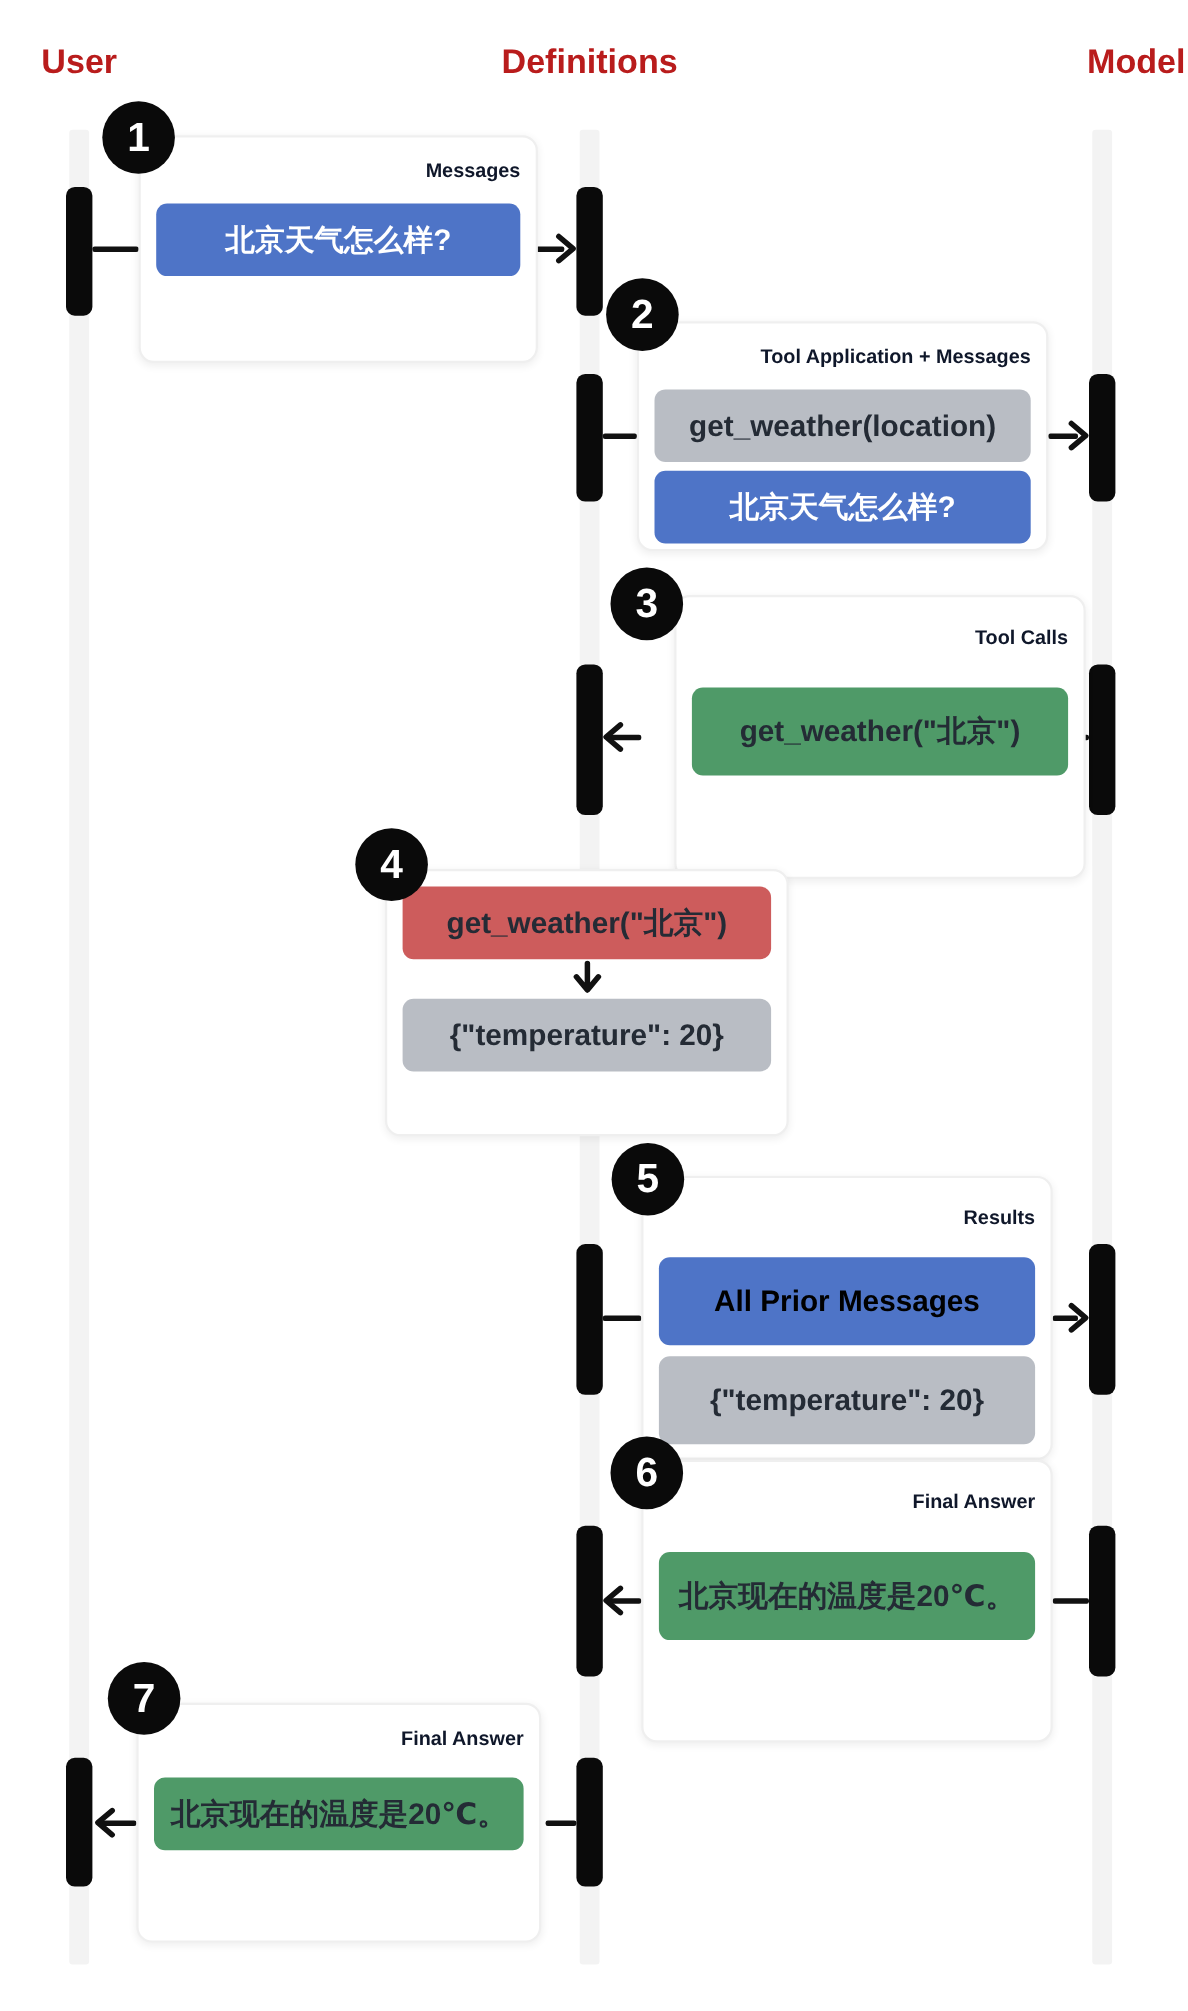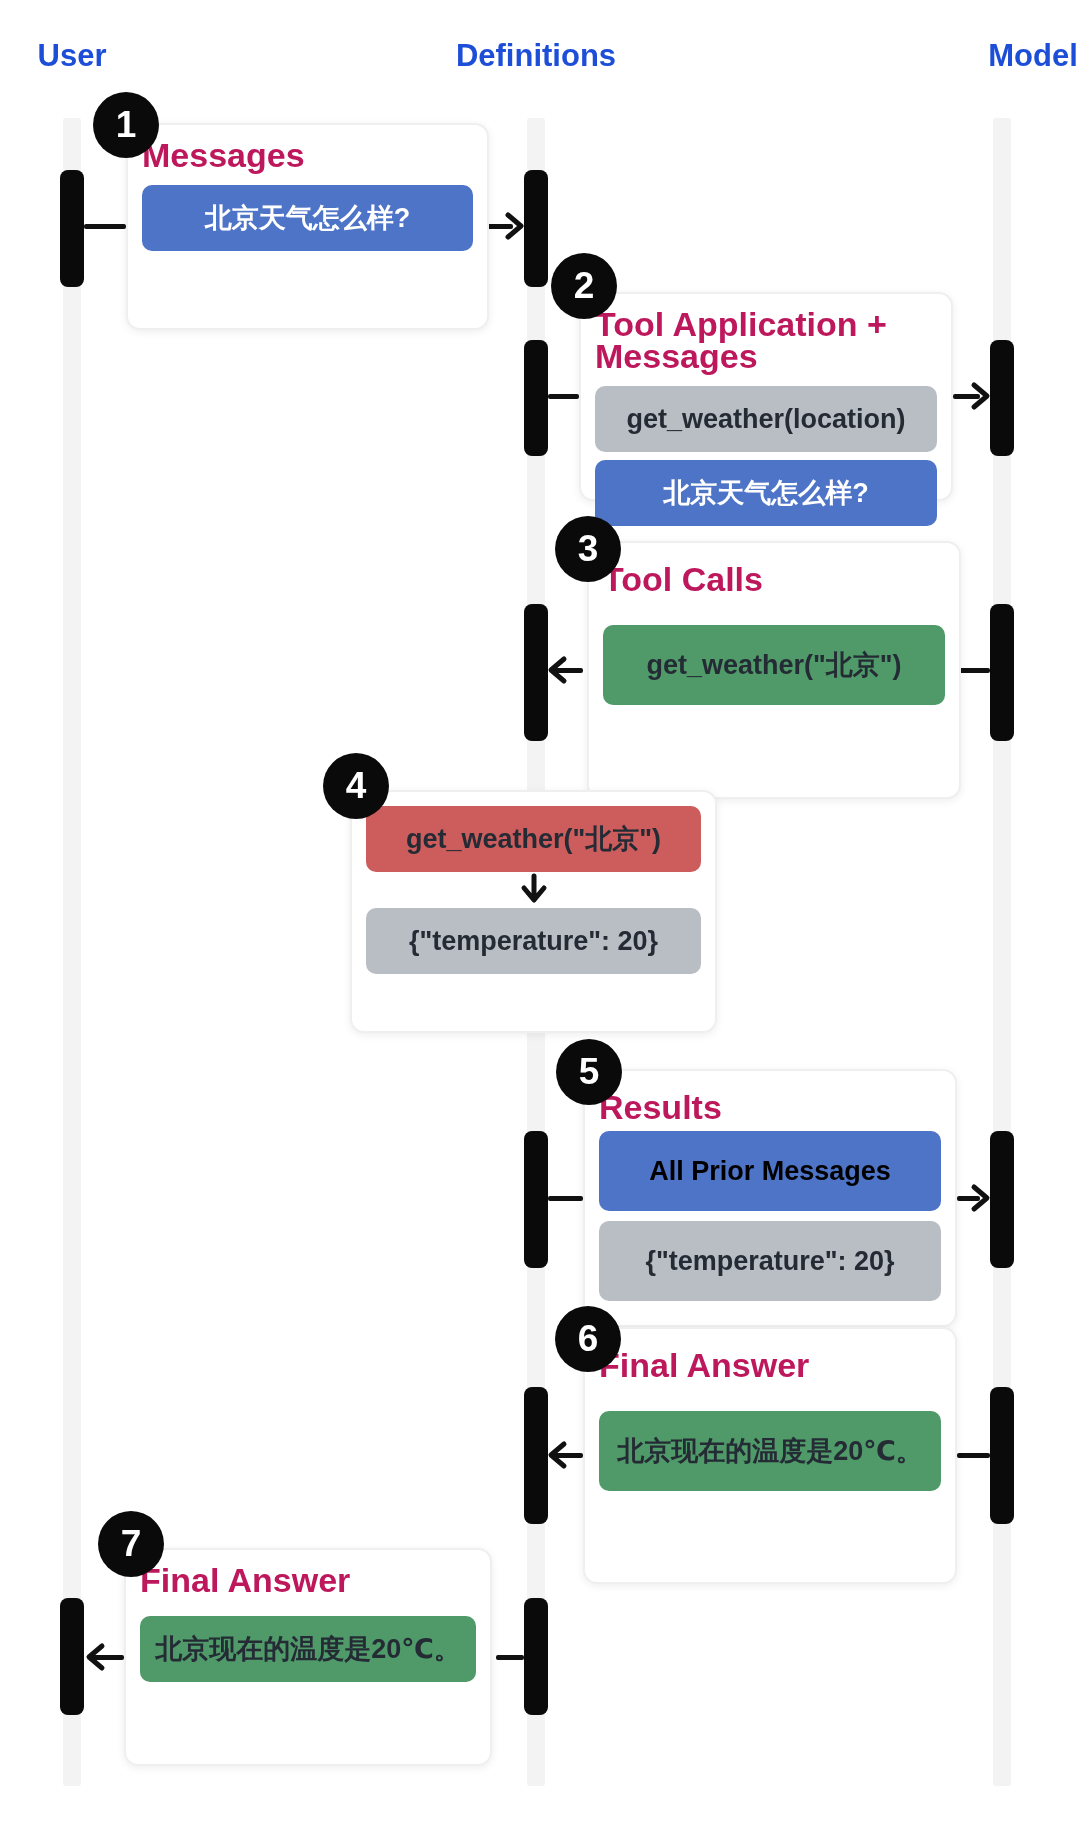--- a/index.html
+++ b/index.html
@@ -1,34 +1,34 @@
 <!DOCTYPE html>
 <html><head>
 <meta charset="utf-8">
 <style>
   html,body{margin:0;padding:0;background:#ffffff;}
   body{font-family:"Liberation Sans","DejaVu Sans",sans-serif;}
   #canvas{position:relative;width:1080px;height:1828px;background:#ffffff;overflow:hidden;}
 
   .actor-label{position:absolute;top:38px;transform:translateX(-50%);
-    font-size:31px;font-weight:700;color:#1d4ed8;white-space:nowrap;}
+    font-size:31px;font-weight:700;color:#b91c1c;white-space:nowrap;}
 
   .lifeline{position:absolute;top:118px;width:18px;height:1668px;
     background:#f3f3f3;border-radius:3px;}
 
   .activation{position:absolute;width:24px;background:#0a0a0a;border-radius:8px;}
 
   .card{position:absolute;background:#ffffff;border:2px solid #efefef;border-radius:14px;
     box-shadow:0 2px 8px rgba(0,0,0,.07);box-sizing:border-box;
     display:flex;flex-direction:column;align-items:stretch;padding:14px 14px 0 14px;z-index:3;}
   .card.roomy{padding-top:18px;}
-  .card-title{font-size:34px;line-height:32px;font-weight:700;color:#be185d;
-    text-align:left;margin:0 0 14px 0;}
+  .card-title{font-size:18px;line-height:32px;font-weight:700;color:#0f172a;
+    text-align:right;margin:0 0 14px 0;}
   .card.roomy .card-title{line-height:36px;margin-bottom:28px;}
-  .card.c5 .card-title{margin-bottom:6px;}
+  .card.c5 .card-title{margin-bottom:18px;}
   .card.c7 .card-title{margin-bottom:20px;}
 
   .pill{min-height:66px;border-radius:10px;display:flex;align-items:center;justify-content:center;
     font-size:27px;font-weight:700;text-align:center;padding:0 10px;box-sizing:border-box;}
   .pill + .pill{margin-top:8px;}
   .card.roomy .pill{min-height:80px;}
   .card.c5 .pill + .pill{margin-top:10px;}
 
   .step-badge{position:absolute;width:66px;height:66px;border-radius:50%;background:#0a0a0a;
     color:#ffffff;font-size:37px;font-weight:700;display:flex;align-items:center;justify-content:center;
@@ -85,21 +85,21 @@
     <div class="pill" style="background: rgb(185, 189, 196); color: rgb(36, 43, 53);">get_weather(location)</div>
     <div class="pill" style="background: rgb(78, 116, 199); color: rgb(255, 255, 255);">北京天气怎么样?</div>
   </div>
   <div class="step-badge" style="left:551px;top:253px">2</div>
 
   <div class="mline" style="left:957px;top:668px;width:33px"></div>
   <div class="mline" style="left:551px;top:668px;width:32px"></div>
   <svg class="ahead" style="left:545px;top:652px" width="26" height="36">
     <path d="M19,7 L6,18 L19,29" fill="none" stroke="#111" stroke-width="5" stroke-linecap="round" stroke-linejoin="round"></path>
     </svg>
-  <div class="card roomy" style="left:587px;top:541px;width:374px;height:258px">
+  <div class="card roomy" style="left:613px;top:541px;width:374px;height:258px">
     <div class="card-title">Tool Calls</div>
     <div class="pill" style="background: rgb(79, 154, 104); color: rgb(36, 43, 53);">get_weather("北京")</div>
   </div>
   <div class="step-badge" style="left:555px;top:516px">3</div>
 
   <div class="card" style="left:350px;top:790px;width:367px;height:243px">
     <div class="pill" style="background: rgb(205, 92, 92); color: rgb(36, 43, 53);">get_weather("北京")</div>
     <div class="darrow">
       <svg width="36" height="34">
         <path d="M18,3 L18,24 M8,15 L18,27 L28,15" fill="none" stroke="#111" stroke-width="5" stroke-linecap="round" stroke-linejoin="round"></path>

